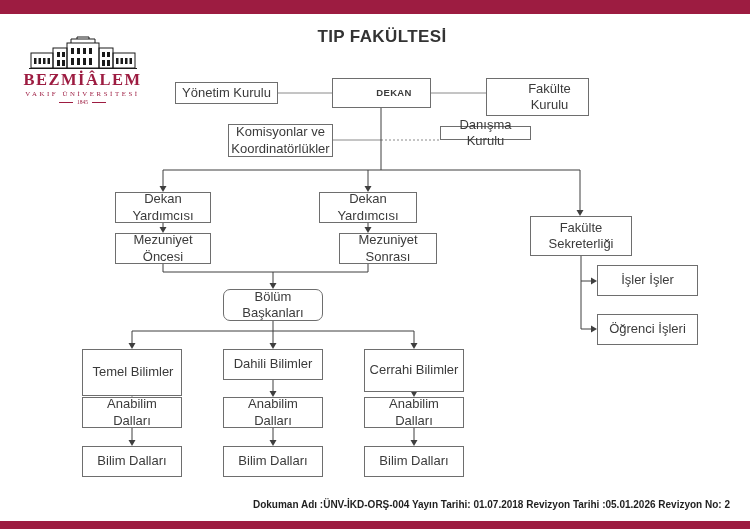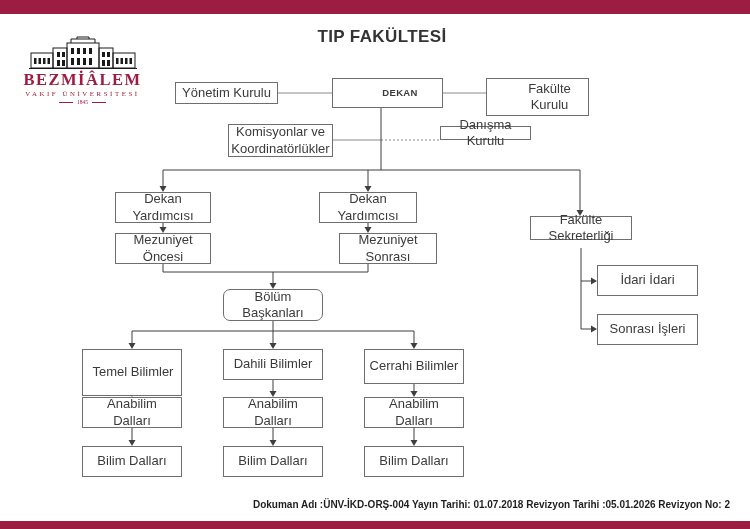--- a/index.html
+++ b/index.html
@@ -158,40 +158,40 @@
     <polygon points="410.5,391 417.5,391 414,397"></polygon>
     <polygon points="128.5,440 135.5,440 132,446"></polygon>
     <polygon points="269.5,440 276.5,440 273,446"></polygon>
     <polygon points="410.5,440 417.5,440 414,446"></polygon>
     <polygon points="591,277.5 591,284.5 597,281"></polygon>
     <polygon points="591,325.5 591,332.5 597,329"></polygon>
   </g>
 </svg>
 
 <div class="node" style="left:175px;top:82px;width:103px;height:22px;">Yönetim Kurulu</div>
-<div class="node bold" style="left:332px;top:78px;width:111px;height:30px;padding-left:29px;">DEKAN</div>
+<div class="node bold" style="left:332px;top:78px;width:99px;height:30px;padding-left:29px;">DEKAN</div>
 <div class="node" style="left:486px;top:78px;width:103px;height:38px;padding-left:28px;">Fakülte Kurulu</div>
 
 <div class="node" style="left:228px;top:124px;width:105px;height:33px;">Komisyonlar ve Koordinatörlükler</div>
 <div class="node" style="left:440px;top:126px;width:91px;height:14px;">Danışma Kurulu</div>
 
 <div class="node" style="left:115px;top:192px;width:96px;height:31px;">Dekan Yardımcısı</div>
 <div class="node" style="left:319px;top:192px;width:98px;height:31px;">Dekan Yardımcısı</div>
 <div class="node" style="left:115px;top:233px;width:96px;height:31px;">Mezuniyet Öncesi</div>
 <div class="node" style="left:319px;top:233px;width:98px;height:31px;margin-left:20px;">Mezuniyet Sonrası</div>
 
-<div class="node" style="left:530px;top:216px;width:102px;height:24px;">Fakülte Sekreterliği</div>
-<div class="node" style="left:597px;top:265px;width:101px;height:31px;">İdari İdari</div>
-<div class="node" style="left:597px;top:314px;width:101px;height:31px;">Sonrası İşleri</div>
+<div class="node" style="left:530px;top:216px;width:102px;height:40px;">Fakülte Sekreterliği</div>
+<div class="node" style="left:597px;top:265px;width:101px;height:31px;">İşler İşler</div>
+<div class="node" style="left:597px;top:314px;width:101px;height:31px;">Öğrenci İşleri</div>
 
 <div class="node" style="left:223px;top:289px;width:100px;height:32px;border-radius:7px;">Bölüm Başkanları</div>
 
 <div class="node" style="left:82px;top:349px;width:100px;height:47px;padding-left:6px;">Temel Bilimler</div>
 <div class="node" style="left:223px;top:349px;width:100px;height:31px;">Dahili Bilimler</div>
-<div class="node" style="left:364px;top:349px;width:100px;height:35px;">Cerrahi Bilimler</div>
+<div class="node" style="left:364px;top:349px;width:100px;height:43px;">Cerrahi Bilimler</div>
 
 <div class="node" style="left:82px;top:397px;width:100px;height:31px;">Anabilim Dalları</div>
 <div class="node" style="left:223px;top:397px;width:100px;height:31px;">Anabilim Dalları</div>
 <div class="node" style="left:364px;top:397px;width:100px;height:31px;">Anabilim Dalları</div>
 
 <div class="node" style="left:82px;top:446px;width:100px;height:31px;">Bilim Dalları</div>
 <div class="node" style="left:223px;top:446px;width:100px;height:31px;">Bilim Dalları</div>
 <div class="node" style="left:364px;top:446px;width:100px;height:31px;">Bilim Dalları</div>
 
 <div class="footer">Dokuman Adı :ÜNV-İKD-ORŞ-004 Yayın Tarihi: 01.07.2018 Revizyon Tarihi :05.01.2026 Revizyon No: 2</div>

